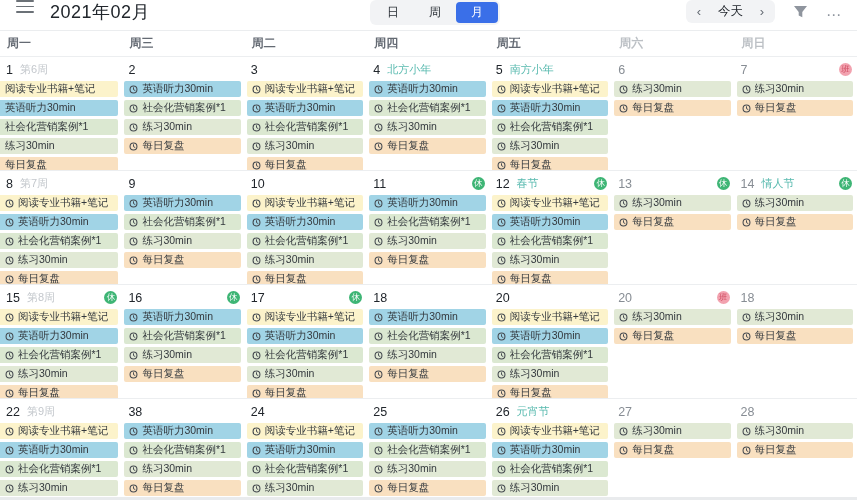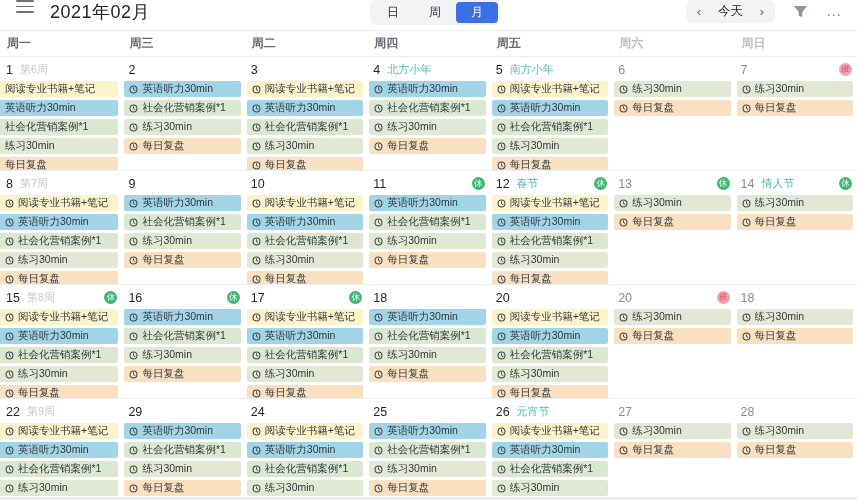--- a/index.html
+++ b/index.html
@@ -832,21 +832,21 @@
               <circle cx="6" cy="6" r="4.6" fill="none" stroke="currentColor" stroke-width="1.4"></circle>
               <path d="M6 3.6V6.2l1.9 1" fill="none" stroke="currentColor" stroke-width="1.3" stroke-linecap="round"></path>
             </svg>
             <span class="ev-label">练习30min</span>
           </div>
           <div class="pill" style="background: rgb(249, 224, 192);"></div>
         </div>
       </div>
       <div class="cell">
         <div class="dayline">
-          <span class="daynum">29</span>
+          <span class="daynum">38</span>
         </div>
         <div class="events">
           <div class="pill" style="background: rgb(161, 212, 230);">
             <svg viewBox="0 0 12 12" class="clock">
               <circle cx="6" cy="6" r="4.6" fill="none" stroke="currentColor" stroke-width="1.4"></circle>
               <path d="M6 3.6V6.2l1.9 1" fill="none" stroke="currentColor" stroke-width="1.3" stroke-linecap="round"></path>
             </svg>
             <span class="ev-label">英语听力30min</span>
           </div>
           <div class="pill" style="background: rgb(219, 232, 209);">

